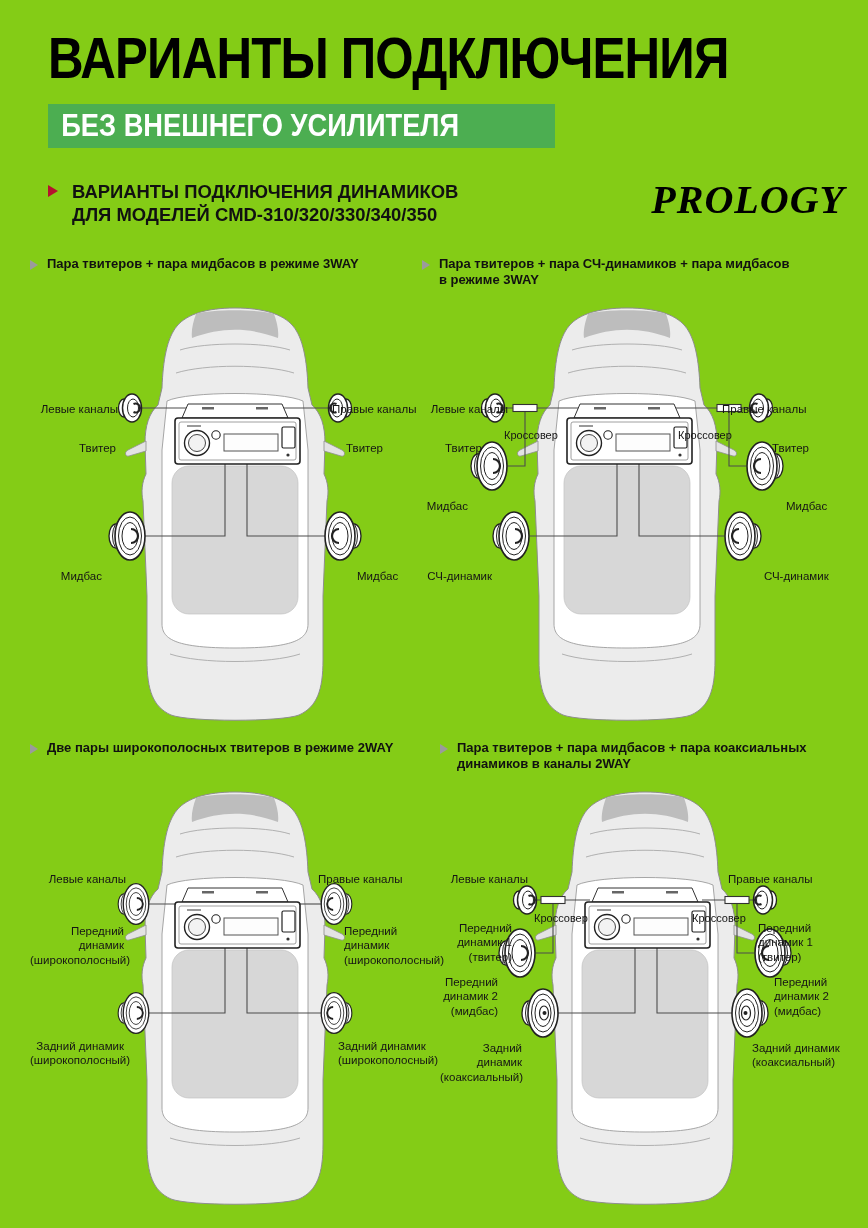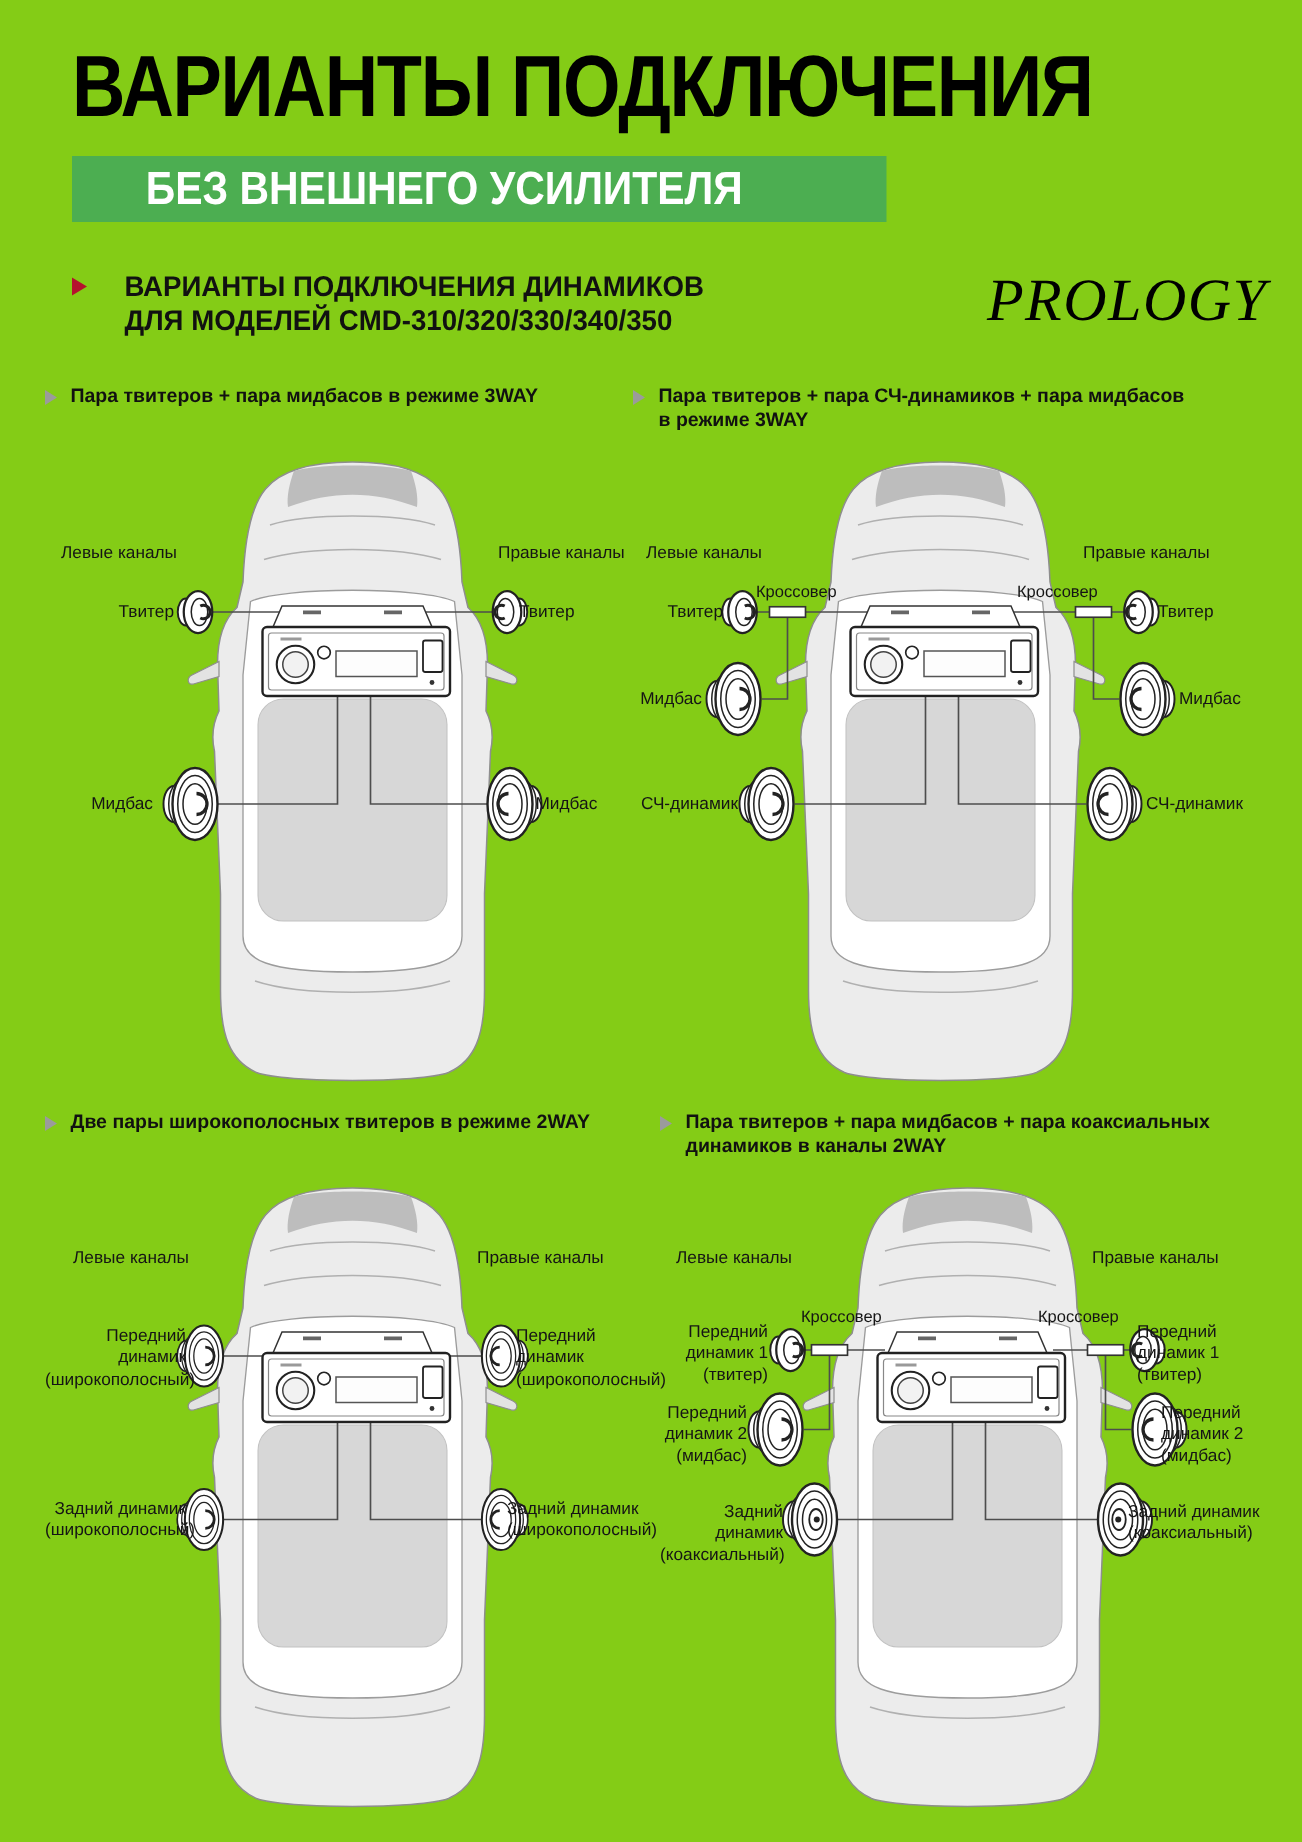--- a/index.html
+++ b/index.html
@@ -2,39 +2,39 @@
 <html style="--banner-green: #4cae51; --accent-red: #b5122e; --marker-gray: #9b9b9b;"><head>
 <meta charset="utf-8">
 <style>
   html,body{margin:0;padding:0;background:#fff;}
   body{width:868px;height:1228px;position:relative;font-family:"Liberation Sans",sans-serif;color:#111;overflow:hidden;}
   .page{position:absolute;inset:0;background:#84cc16;}
 
   .title{position:absolute;left:48px;top:24px;margin:0;font-size:58px;font-weight:700;letter-spacing:-1px;
          transform:scaleX(.85);transform-origin:left top;white-space:nowrap;color:#000;}
   .banner{position:absolute;left:48px;top:104px;width:507px;height:44px;background:var(--banner-green,#4cae51);
-          display:flex;align-items:center;padding-left:36px;}
+          display:flex;align-items:center;}
   .banner span{color:#fff;font-size:31px;font-weight:700;padding-left:15px;white-space:nowrap;
                transform:scaleX(.88);transform-origin:left center;}
-  .subhead{position:absolute;left:48px;top:180px;display:flex;gap:25px;}
+  .subhead{position:absolute;left:48px;top:180px;display:flex;gap:14px;}
   .red-tri{flex:0 0 auto;width:0;height:0;border-left:10px solid var(--accent-red,#b5122e);
            border-top:6px solid transparent;border-bottom:6px solid transparent;margin-top:5px;}
   .subhead-text{font-size:19px;font-weight:700;line-height:1.22;transform:scaleX(.97);transform-origin:left top;white-space:nowrap;}
   .brand{position:absolute;right:23px;top:176px;font-family:"Liberation Serif",serif;font-style:italic;
-         font-weight:400;font-size:40px;letter-spacing:1px;color:#000;}
+         font-weight:700;font-size:40px;letter-spacing:1px;color:#000;}
 
   .panel{position:absolute;width:412px;}
   #p1{left:30px;top:256px;}  #p2{left:422px;top:256px;}
   #p3{left:30px;top:740px;}  #p4{left:440px;top:740px;}
   .panel-title{display:flex;gap:9px;font-size:13px;font-weight:700;line-height:1.25;padding-right:40px;}
   .gray-tri{flex:0 0 auto;width:0;height:0;border-left:8px solid var(--marker-gray,#9b9b9b);
             border-top:5px solid transparent;border-bottom:5px solid transparent;margin-top:4px;}
   .diagram{position:absolute;left:0;top:42px;width:410px;height:430px;}
   .diagram svg{position:absolute;left:0;top:0;}
-  .lbl{position:absolute;font-size:11.5px;line-height:1.25;white-space:pre-line;color:#151515;}
+  .lbl{position:absolute;font-size:11.5px;line-height:1.25;white-space:pre-line;color:#151515;margin-top:40px;}
   .r{text-align:right;}
   .hidden-defs{position:absolute;width:0;height:0;overflow:hidden;}
 </style>
 </head>
 <body>
 
 <svg class="hidden-defs" aria-hidden="true">
   <defs>
     <g id="g-car">
       <path d="M205,10 C177,10 157,16 147,28 C137,40 133,62 132,90 L128,107 C119,115 115,128 115,145 L116,176 C112,184 111,194 113,203 L117,298 117,362 C117,392 123,409 141,417 C159,424 251,424 269,417 C287,409 293,392 293,362 L293,298 297,203 C299,194 298,184 294,176 L295,145 C295,128 291,115 282,107 L278,90 C277,62 273,40 263,28 C253,16 233,10 205,10 Z" fill="#ececec" stroke="#8e8e8e" stroke-width="1"></path>

